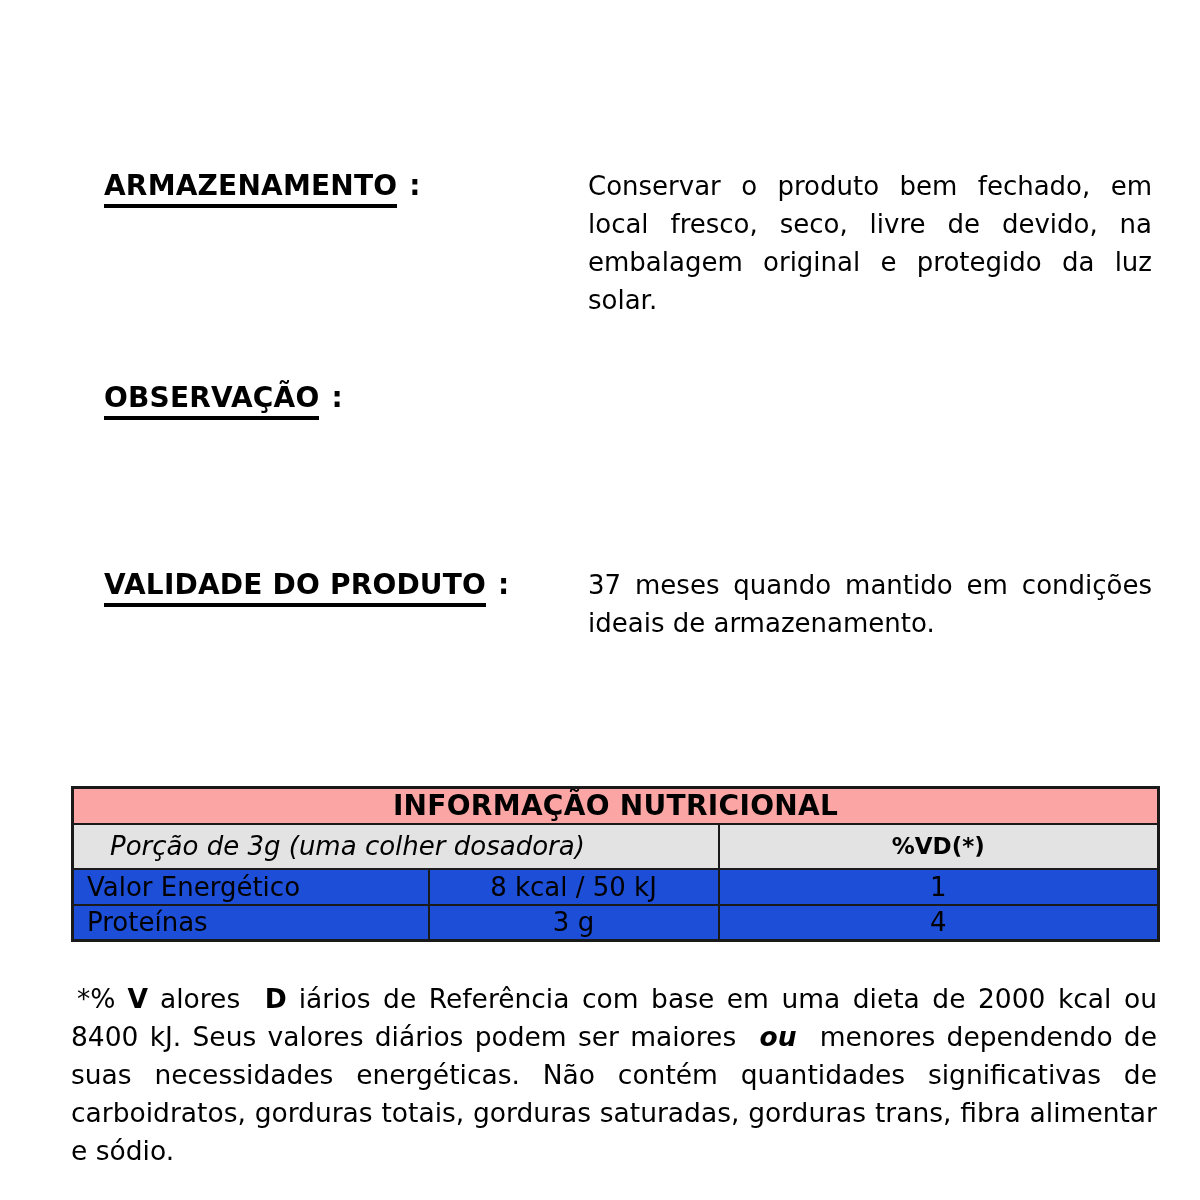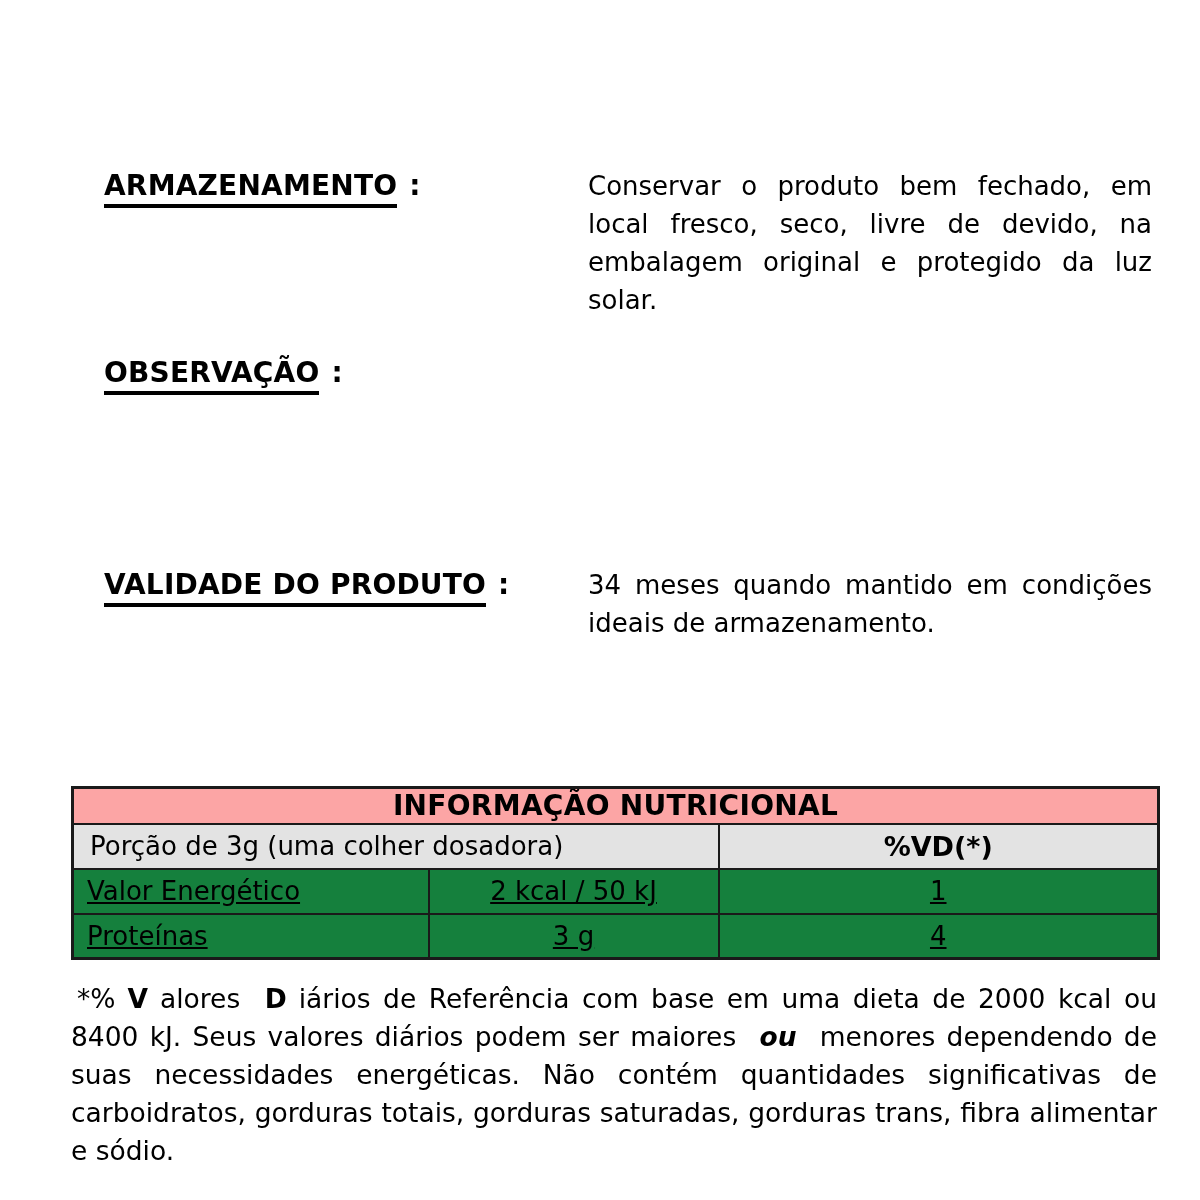--- a/index.html
+++ b/index.html
@@ -35,21 +35,21 @@
     padding-bottom: 2px;
   }
   .sec-body {
     width: 564px;
     flex: 0 0 564px;
     font-size: 26px;
     line-height: 38px;
     text-align: justify;
   }
   .sec-armazenamento { top: 137px; }
-  .sec-observacao    { top: 324px; justify-content: space-between; }
+  .sec-observacao    { top: 349px; justify-content: space-between; }
   .sec-validade      { top: 536px; }
 
   
   table.nutri {
     position: absolute;
     top: 762px; left: 47px;
     width: 1086px;
     border-collapse: collapse;
     table-layout: fixed;
     font-size: 26px;
@@ -65,23 +65,23 @@
   .col-vd    { width: 440px; }
   .row-title th {
     height: 36px;
     background: #fca5a5;
     font-size: 28px;
     font-weight: bold;
     text-align: center;
     letter-spacing: 0.3px;
   }
   .row-portion td { height: 45px; background: #e3e3e3; }
-  .cell-portion { text-align: left; padding-left: 16px; }
-  .cell-vd-header { text-align: center; font-weight: bold; font-size: 27px; }
-  .row-data td { height: 45px; background: #15803d; text-decoration: underline; }
+  .cell-portion { text-align: left; padding-left: 36px; font-style: italic; }
+  .cell-vd-header { text-align: center; font-weight: bold; font-size: 23px; }
+  .row-data td { height: 36px; background: #1d4ed8; }
   .cell-name { text-align: left; padding-left: 13px; }
   .cell-value, .cell-vdval { text-align: center; }
 
   
   .footnote {
     position: absolute;
     top: 956px; left: 47px;
     width: 1086px;
     font-size: 26.5px;
     line-height: 38px;
@@ -99,40 +99,40 @@
     <div class="sec-label"><span class="lbl">ARMAZENAMENTO</span><span>:</span></div>
     <div class="sec-body">Conservar o produto bem fechado, em local fresco, seco, livre de devido, na embalagem original e protegido da luz solar.</div>
   </div>
 
   <div class="section sec-observacao">
     <div class="sec-label"><span class="lbl">OBSERVAÇÃO</span><span>:</span></div>
   </div>
 
   <div class="section sec-validade">
     <div class="sec-label"><span class="lbl">VALIDADE DO PRODUTO</span><span>:</span></div>
-    <div class="sec-body">34 meses quando mantido em condições ideais de armazenamento.</div>
+    <div class="sec-body">37 meses quando mantido em condições ideais de armazenamento.</div>
   </div>
 
   <table class="nutri">
     <colgroup>
       <col class="col-name">
       <col class="col-value">
       <col class="col-vd">
     </colgroup>
     <tbody>
       <tr class="row-title">
         <th colspan="3">INFORMAÇÃO NUTRICIONAL</th>
       </tr>
       <tr class="row-portion">
         <td colspan="2" class="cell-portion">Porção de 3g (uma colher dosadora)</td>
         <td class="cell-vd-header">%VD(*)</td>
       </tr>
       <tr class="row-data">
         <td class="cell-name">Valor Energético</td>
-        <td class="cell-value">2 kcal / 50 kJ</td>
+        <td class="cell-value">8 kcal / 50 kJ</td>
         <td class="cell-vdval">1</td>
       </tr>
       <tr class="row-data">
         <td class="cell-name">Proteínas</td>
         <td class="cell-value">3 g</td>
         <td class="cell-vdval">4</td>
       </tr>
     </tbody>
   </table>
 

